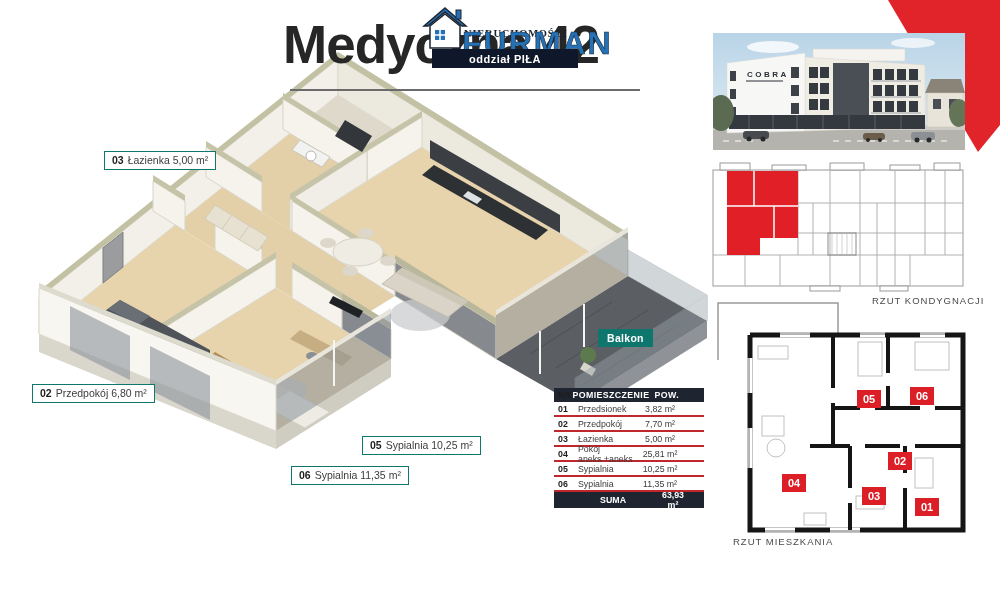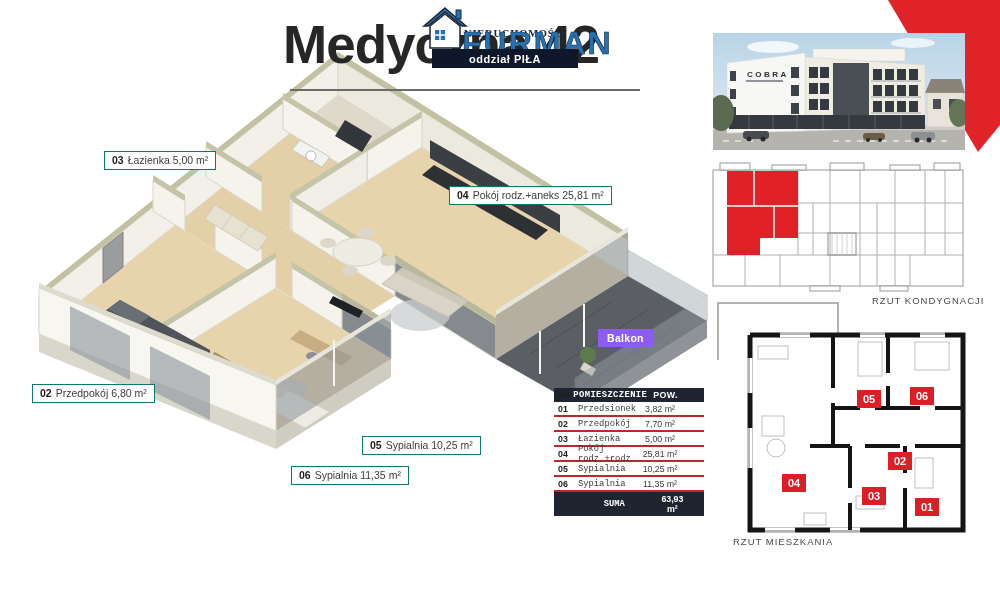--- a/index.html
+++ b/index.html
@@ -16,32 +16,32 @@
               letter-spacing:2px;color:#2471b5;-webkit-text-stroke:.6px #1d2430;}
   .brand-band{position:absolute;left:12px;top:45px;width:146px;height:19px;background:#0f172a;
               color:#fff;font-size:11px;font-weight:700;display:flex;align-items:center;
               justify-content:center;letter-spacing:.5px;}
   .house-icon{position:absolute;left:2px;top:2px;}
 
   
   .rlabel{position:absolute;background:#fff;border:1px solid #0f766e;padding:2px 7px 3px 7px;
           font-size:10.5px;color:#3c3c3c;white-space:nowrap;z-index:5;}
   .rlabel b{color:#1d1d1d;margin-right:4px;}
-  .balkon{position:absolute;background:#8b5cf6;color:#fff;font-size:10.5px;font-weight:700;
+  .balkon{position:absolute;background:#0f766e;color:#fff;font-size:10.5px;font-weight:700;
           padding:3px 9px;z-index:5;letter-spacing:.3px;}
 
   
   .atable{position:absolute;left:554px;top:388px;width:150px;z-index:5;font-size:8.8px;color:#3a3a3a;}
   .atable .hd,.atable .ft{background:#1e2430;color:#fff;display:flex;align-items:center;font-weight:700;}
   .atable .hd{height:14px;letter-spacing:.4px;}
   .atable .row{display:flex;align-items:center;height:13px;border-bottom:2px solid #c0272d;background:#fff;}
   .atable .c-nr{width:20px;padding-left:4px;font-weight:700;color:#1d1d1d;}
-  .atable .c-room{flex:1;font-family:Liberation Mono, monospace;}
+  .atable .c-room{flex:1;}
   .atable .c-area{width:48px;text-align:center;padding-right:20px;}
-  .atable .ft{height:24px;gap:36px;}
+  .atable .ft{height:16px;gap:36px;}
   .atable .ft .c-room{text-align:center;}
 
   
   .photo{position:absolute;left:713px;top:33px;width:252px;height:117px;z-index:2;}
   .red-corner{position:absolute;left:870px;top:0;width:130px;height:160px;z-index:1;}
   .kond{position:absolute;left:710px;top:158px;width:258px;height:136px;z-index:1;}
   .mieszk{position:absolute;left:710px;top:298px;width:258px;height:245px;z-index:1;}
   .caption{position:absolute;font-size:9.5px;color:#4a4a4a;letter-spacing:1px;z-index:2;}
   .badge{position:absolute;width:24px;height:18px;background:#dc1f26;color:#fff;font-size:11px;
          font-weight:700;display:flex;align-items:center;justify-content:center;z-index:4;}
@@ -171,21 +171,20 @@
     <rect x="13" y="24" width="10" height="10" fill="#2471b5"></rect>
     <line x1="18" y1="24" x2="18" y2="34" stroke="#fff" stroke-width="1.5"></line>
     <line x1="13" y1="29" x2="23" y2="29" stroke="#fff" stroke-width="1.5"></line>
   </svg>
   <div class="brand-top">NIERUCHOMOŚCI</div>
   <div class="brand-name">FURMAN</div>
   <div class="brand-band">oddział PIŁA</div>
 </div>
 
 <div class="rlabel" style="left:104px;top:151px"><b>03</b><span>Łazienka 5,00 m²</span></div>
-<div class="rlabel" style="left:449px;top:186px"><b>04</b><span>Pokój rodz.+aneks 25,81 m²</span></div>
 <div class="rlabel" style="left:32px;top:384px"><b>02</b><span>Przedpokój 6,80 m²</span></div>
 <div class="rlabel" style="left:362px;top:436px"><b>05</b><span>Sypialnia 10,25 m²</span></div>
 <div class="rlabel" style="left:291px;top:466px"><b>06</b><span>Sypialnia 11,35 m²</span></div>
 <div class="balkon" style="left:598px;top:329px">Balkon</div>
 
 <div class="atable">
   <div class="hd">
     <div class="c-nr">NR</div>
     <div class="c-room">POMIESZCZENIE</div>
     <div class="c-area">POW.</div>
@@ -200,21 +199,21 @@
         <div class="c-room">Przedpokój</div>
         <div class="c-area">7,70 m²</div>
       </div>
   <div class="row">
         <div class="c-nr">03</div>
         <div class="c-room">Łazienka</div>
         <div class="c-area">5,00 m²</div>
       </div>
   <div class="row">
         <div class="c-nr">04</div>
-        <div class="c-room">Pokój rodz.+rodz</div>
+        <div class="c-room">Pokój aneks.+aneks</div>
         <div class="c-area">25,81 m²</div>
       </div>
   <div class="row">
         <div class="c-nr">05</div>
         <div class="c-room">Sypialnia</div>
         <div class="c-area">10,25 m²</div>
       </div>
   <div class="row">
         <div class="c-nr">06</div>
         <div class="c-room">Sypialnia</div>

